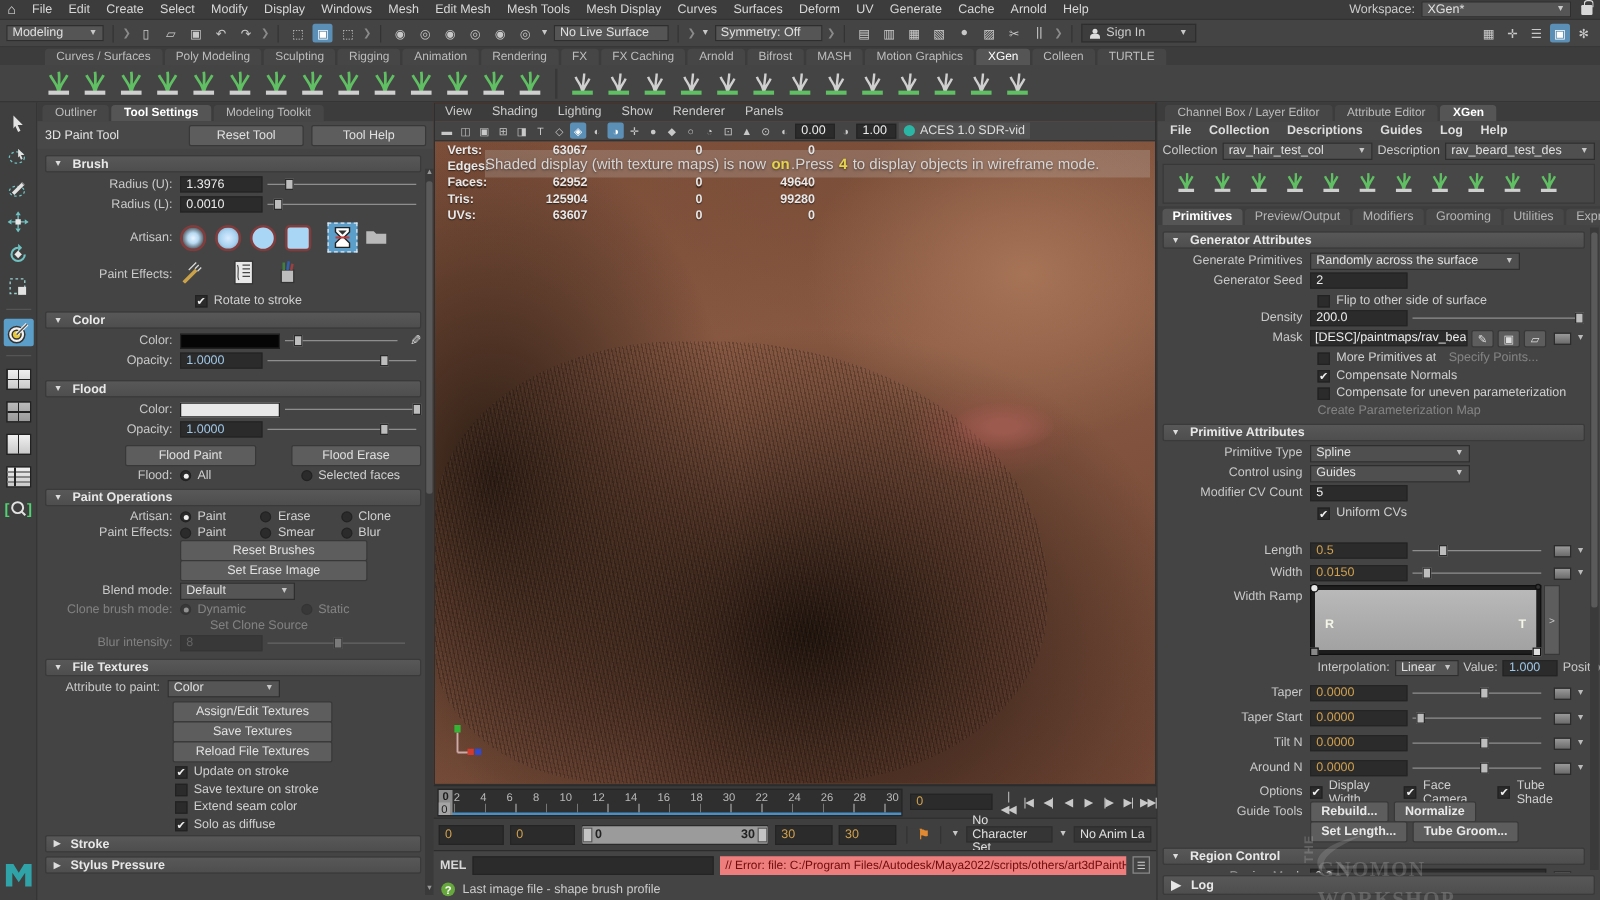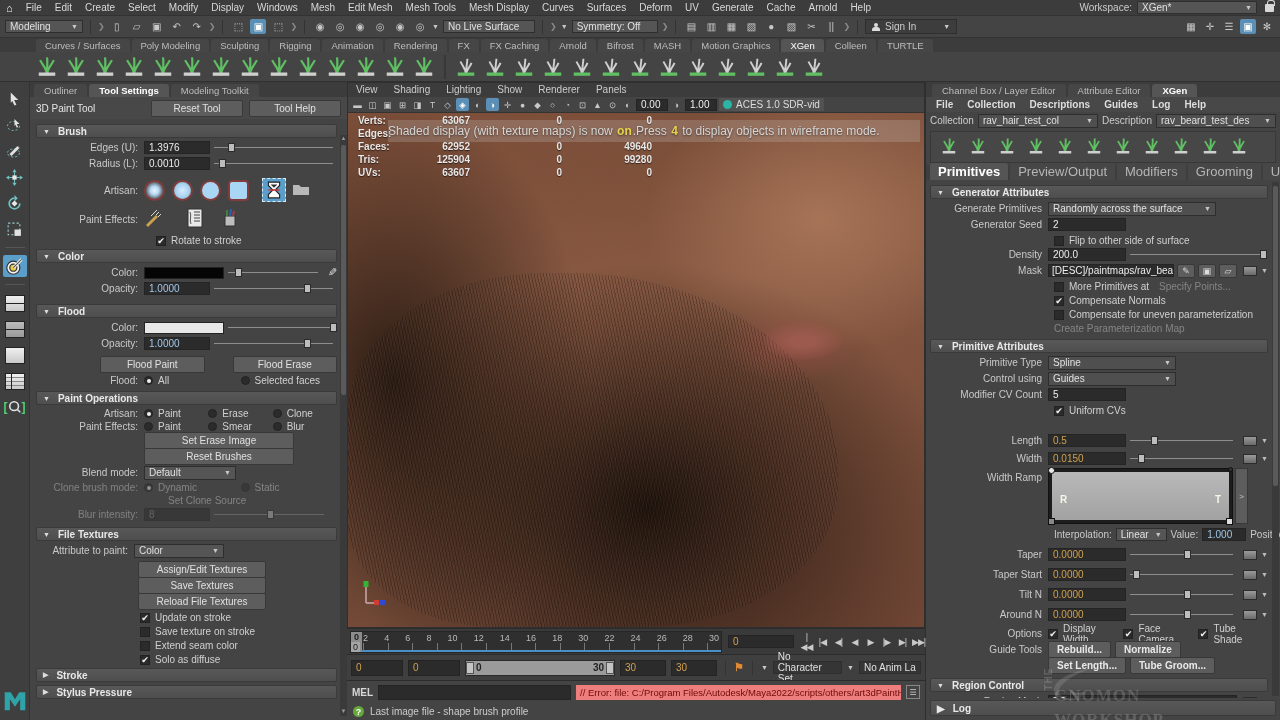--- a/index.html
+++ b/index.html
@@ -154,21 +154,21 @@
     flex-direction:column; border-left:1px solid #2f2f2f;}
   #rp-tabs { height:15px; display:flex; gap:2px; padding-left:6px; background:#3c3c3c; align-items:flex-end;}
   #rp-tabs span{ padding:1px 10px; background:#464646; color:#bdbdbd; border-radius:3px 3px 0 0; font-size:9.5px;}
   #rp-tabs span:nth-child(3){ background:#555; color:#fff; font-weight:bold;}
   #rp-menus { height:15px; display:flex; gap:14px; align-items:center; padding:0 10px; background:#484848; font-weight:bold; color:#ddd;}
   #rp-colrow { height:17px; display:flex; align-items:center; gap:4px; padding:0 4px; background:#444;}
   #rp-colrow .ddbox { flex:1; height:14px; justify-content:space-between; background:#4f4f4f;}
   #rp-iconbar { height:32px; margin:2px 4px; border:1px solid #383838; background:#474747;
     display:flex; align-items:center; gap:9px; padding:0 8px;}
   #rp-subtabs { height:15px; display:flex; gap:2px; padding-left:4px; background:#3e3e3e; align-items:flex-end;}
-  #rp-subtabs span{ padding:1px 8px; background:#474747; color:#b5b5b5; border-radius:3px 3px 0 0; font-size:13px;}
+  #rp-subtabs span{ padding:1px 8px; background:#474747; color:#b5b5b5; border-radius:3px 3px 0 0; font-size:10px;}
   #rp-subtabs span:nth-child(1){ background:#555; color:#fff; font-weight:bold;}
   #rp-scroll { flex:1; overflow:hidden; padding:2px 12px 0 4px; position:relative;}
   #rp-scroll .lab { width:118px; }
   #rp-scroll .nf { min-width:78px; max-width:78px; }
   .mapic { width:14px; height:10px; background:linear-gradient(#9a9a9a,#6a6a6a); border:1px solid #2c2c2c; margin:0 2px 0 6px; flex:0 0 auto;}
   .rowcaret { font-size:7px; color:#bbb; margin-left:2px;}
   .maskfield { flex:1; background:#2b2b2b; border:1px solid #242424; height:13px; display:flex;
     align-items:center; padding:0 3px; color:#ececec; overflow:hidden; white-space:nowrap;}
   .sqbtn { width:18px; height:14px; background:#5d5d5d; border:1px solid #383838; border-radius:2px;
     display:flex; align-items:center; justify-content:center; margin-left:3px; color:#ddd; font-size:9px;}
@@ -534,21 +534,21 @@
       <span class="btn" style="width:92px;">Reset Tool</span>
       <span class="btn" style="width:92px;">Tool Help</span>
     </div>
     <div id="lp-scroll">
 
       <div class="sec">
           <span class="tri">▼</span>
           <span>Brush</span>
         </div>
       <div class="prow">
-          <span class="lab">Edges (U):</span>
+          <span class="lab">Radius (U):</span>
         <span class="nf">1.3976</span>
         <span class="sl">
             <span class="knob" style="left:12%"></span>
           </span>
         </div>
       <div class="prow">
           <span class="lab">Radius (L):</span>
         <span class="nf">0.0010</span>
         <span class="sl">
             <span class="knob" style="left:4%"></span>
@@ -681,24 +681,24 @@
               <span>Paint</span>
             </span><span class="ritem">
               <span class="radio" data-on="false"></span>
               <span>Smear</span>
             </span><span class="ritem">
               <span class="radio" data-on="false"></span>
               <span>Blur</span>
             </span></div>
         </div>
       <div class="prow">
+          <span class="btn" style="margin-left:108px; width:150px;">Reset Brushes</span>
+        </div>
+      <div class="prow">
           <span class="btn" style="margin-left:108px; width:150px;">Set Erase Image</span>
-        </div>
-      <div class="prow">
-          <span class="btn" style="margin-left:108px; width:150px;">Reset Brushes</span>
         </div>
       <div class="prow">
           <span class="lab">Blend mode:</span>
         <span class="ddbox" style="width:92px; justify-content:space-between; height:14px;">
             <span>Default</span>
             <span class="caret">▼</span>
           </span>
         </div>
       <div class="prow dis" style="height:12px;">
           <span class="lab">Clone brush mode:</span>

